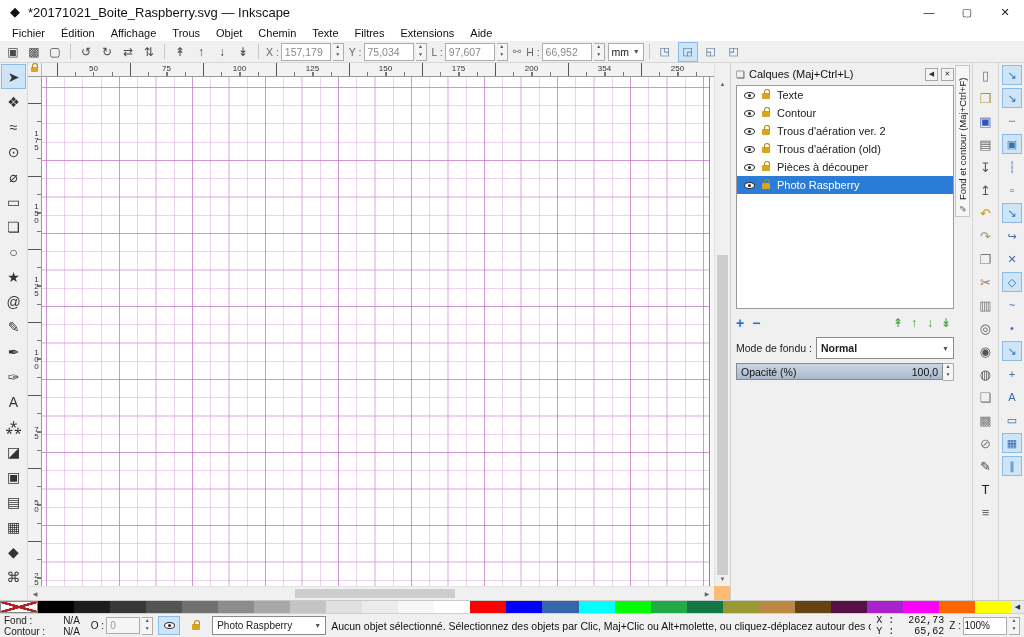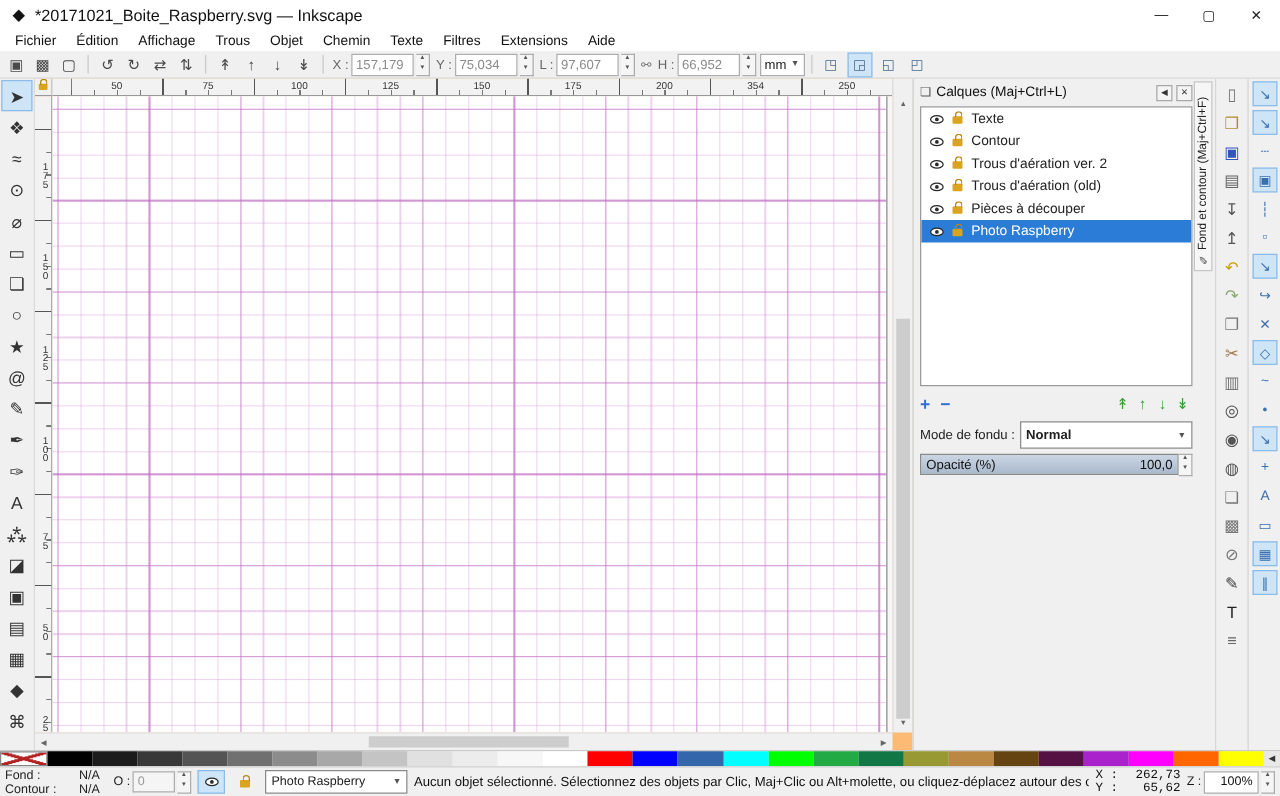--- a/index.html
+++ b/index.html
@@ -122,21 +122,21 @@
   .fc-label{color:#222;}
   .fc-value{color:#222;}
   .o-field{display:flex;align-items:center;gap:2px;margin-left:6px;}
   .o-box{width:34px;height:17px;border:1px solid #adadad;background:#f5f5f5;color:#999;display:flex;align-items:center;padding:0 3px;}
   .sb-iconbtn{width:22px;height:19px;display:flex;align-items:center;justify-content:center;border:1px solid transparent;}
   .sb-iconbtn.active{background:#cde5f7;border:1px solid #8bbbe8;}
   .layer-select{width:114px;height:19px;background:#fff;border:1px solid #8a8a8a;display:flex;align-items:center;justify-content:space-between;padding:0 4px;color:#222;}
   .status-msg{flex:1;white-space:nowrap;overflow:hidden;font-size:10.5px;color:#111;}
   .xy-block{display:grid;grid-template-columns:auto 48px;column-gap:2px;line-height:11px;text-align:right;font-family:"Liberation Mono",monospace;font-size:10px;color:#111;}
   .z-field{display:flex;align-items:center;gap:2px;}
-  .z-box{width:44px;height:18px;border:1px solid #adadad;background:#fff;display:flex;align-items:center;justify-content:flex-end;padding:0 4px;color:#111;}
+  .z-box{width:44px;height:18px;border:1px solid #adadad;background:#fff;display:flex;align-items:center;justify-content:flex-end;padding:0 16px;color:#111;}
 </style>
 </head>
 <body>
 
 <div class="titlebar">
   <span class="app-logo">◆</span>
   <span class="title-text">*20171021_Boite_Raspberry.svg — Inkscape</span>
   <div class="win-controls">
     <div class="win-btn">—</div>
     <div class="win-btn">▢</div>

